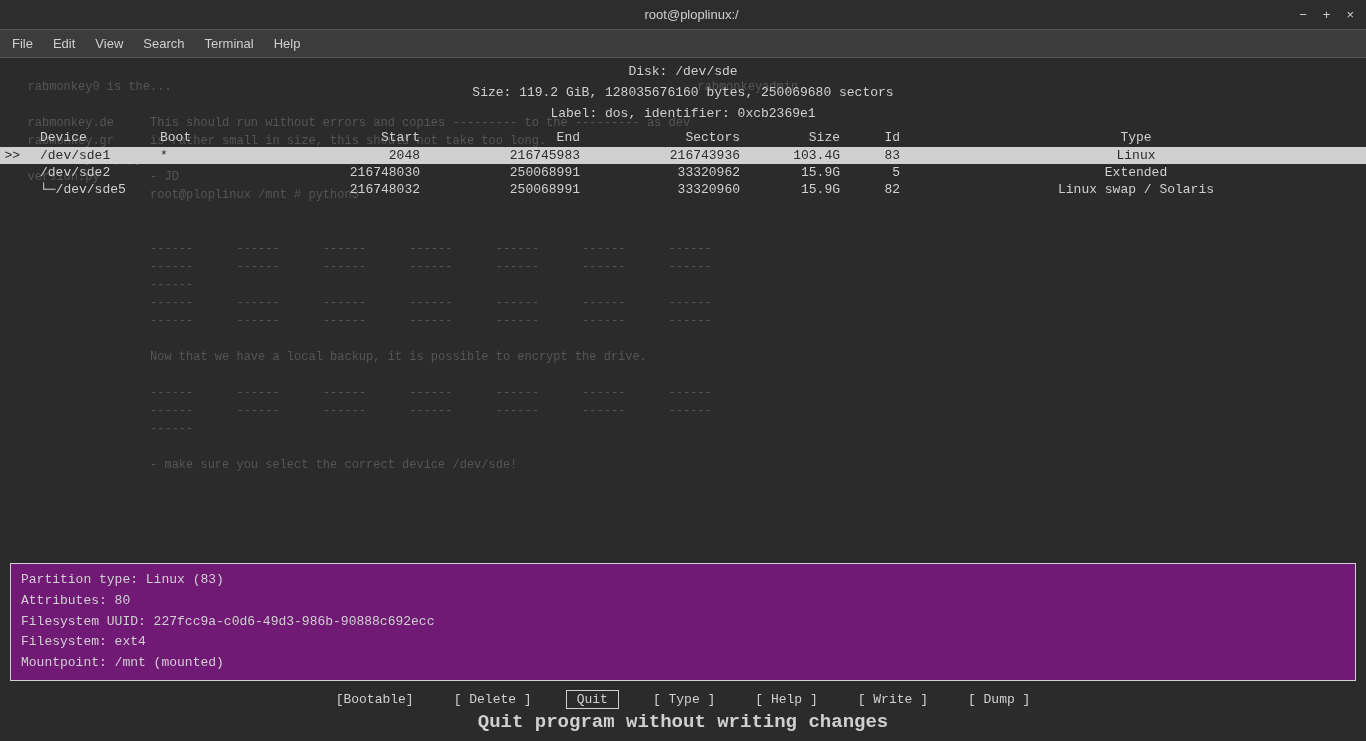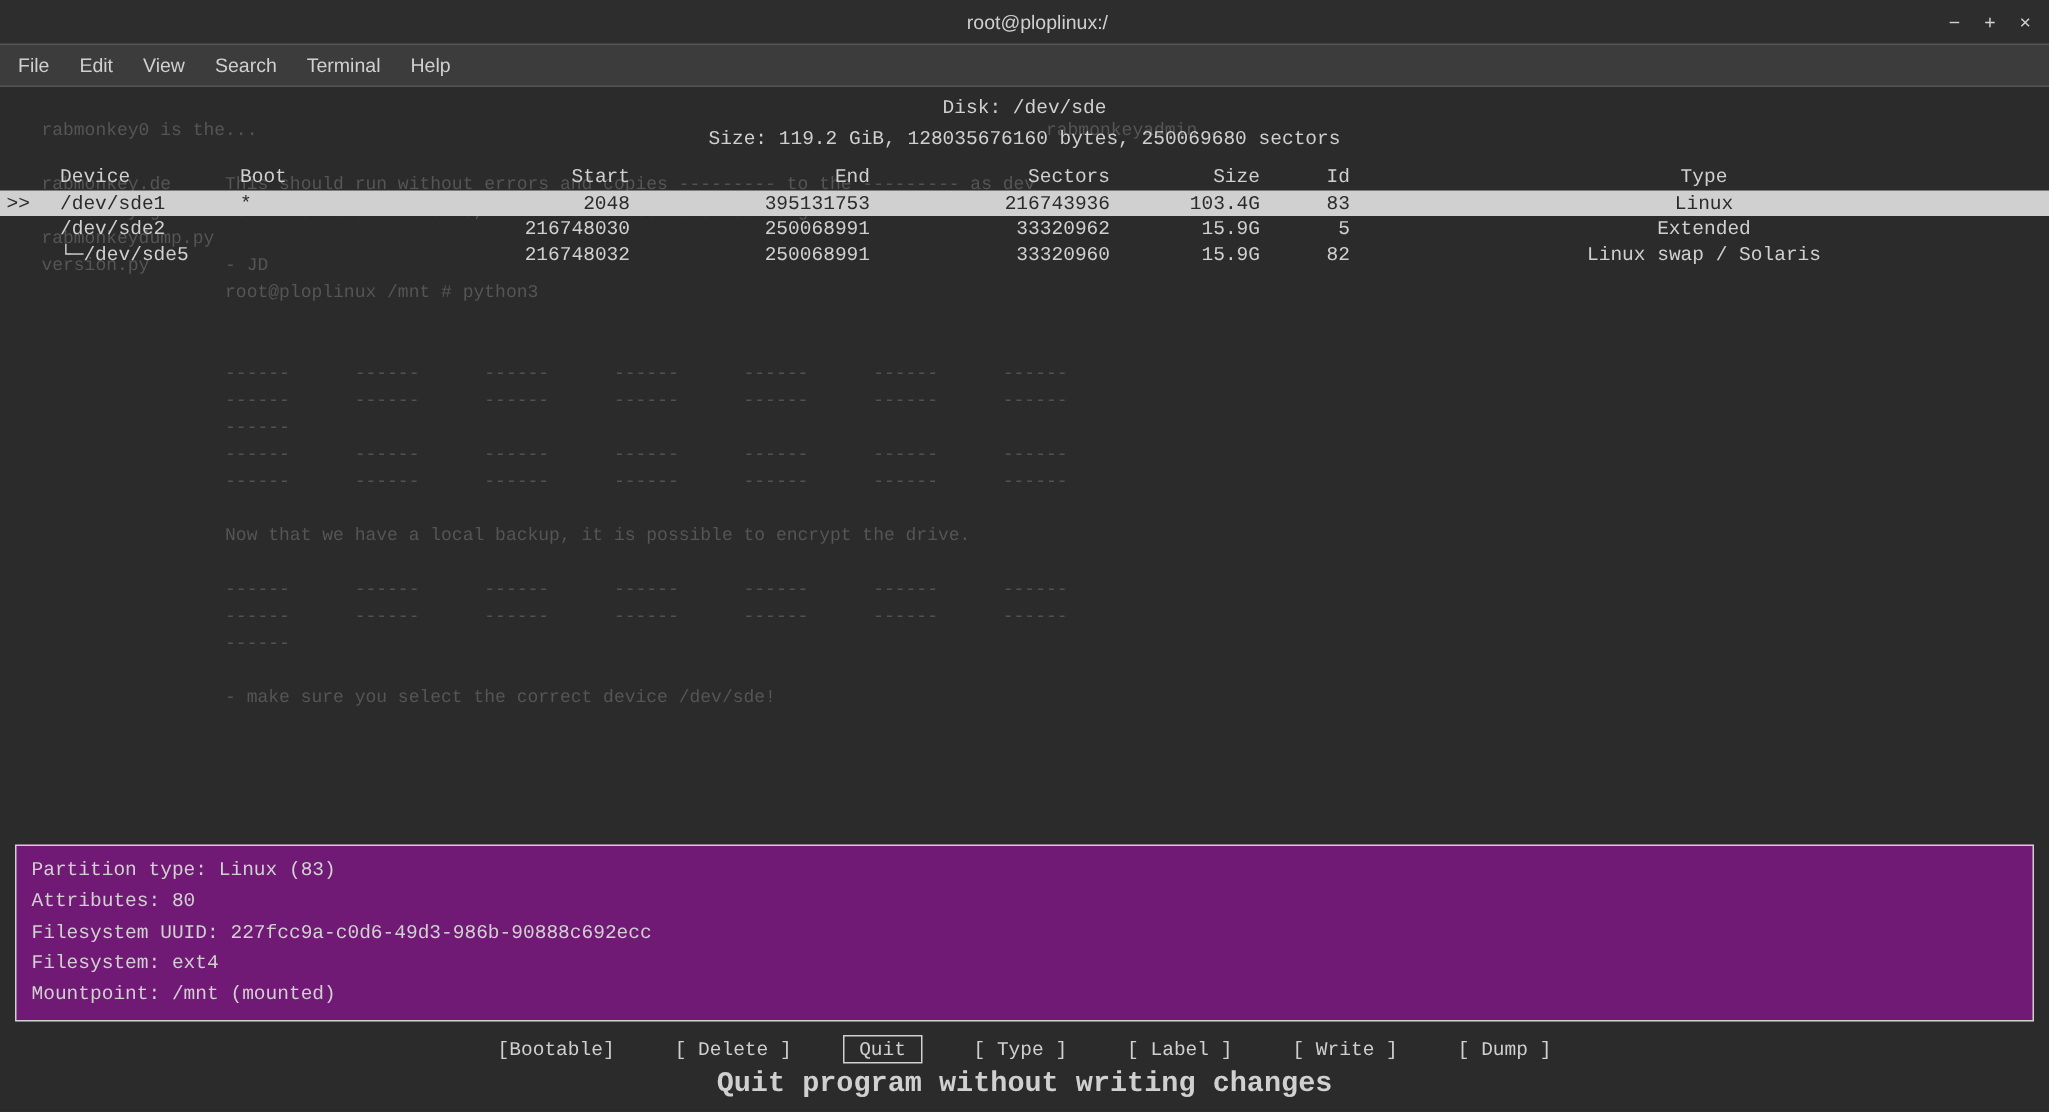--- a/index.html
+++ b/index.html
@@ -259,20 +259,21 @@
                     ------      ------      ------      ------      ------      ------      ------                            
                     ------                                                                                                    
                                                                                                                                
                     - make sure you select the correct device /dev/sde!                                                       </div>
 
   <div class="main-content">
 
     <div class="disk-header">
       <div>Disk: /dev/sde</div>
       <div>Size: 119.2 GiB, 128035676160 bytes, 250069680 sectors</div>
+      <div>Label: dos, identifier: 0xcb2369e1</div>
     </div>
 
     <table class="partition-table">
       <thead>
         <tr>
           <th style="width:20px"></th>
           <th class="col-device" style="text-align:left;padding-left:20px">Device</th>
           <th class="col-boot">Boot</th>
           <th class="col-start">Start</th>
           <th class="col-end">End</th>
@@ -281,21 +282,21 @@
           <th class="col-id">Id</th>
           <th class="col-type">Type</th>
         </tr>
       </thead>
       <tbody id="partition-rows">
       <tr class="row-selected">
       <td class="selector-col">&gt;&gt;</td>
       <td class="col-device">/dev/sde1</td>
       <td class="col-boot">*</td>
       <td class="col-start">2048</td>
-      <td class="col-end">395131753</td>
+      <td class="col-end">216745983</td>
       <td class="col-sectors">216743936</td>
       <td class="col-size">103.4G</td>
       <td class="col-id">83</td>
       <td class="col-type ">Linux</td>
     </tr>
           <tr>
       <td class="selector-col"></td>
       <td class="col-device">/dev/sde2</td>
       <td class="col-boot"></td>
       <td class="col-start">216748030</td>
@@ -329,21 +330,21 @@
 
     <div class="toolbar" id="toolbar">
         <span class="toolbar-item">[Bootable]</span>
         <span> </span>
         <span class="toolbar-item">[ Delete ]</span>
         <span> </span>
         <span class="toolbar-item-selected">  Quit  </span>
         <span> </span>
         <span class="toolbar-item">[  Type  ]</span>
         <span> </span>
-        <span class="toolbar-item">[  Label  ]</span>
+        <span class="toolbar-item">[  Help  ]</span>
         <span> </span>
         <span class="toolbar-item">[  Write  ]</span>
         <span> </span>
         <span class="toolbar-item">[  Dump  ]</span>
       </div>
 
     <div class="help-text">Quit program without writing changes</div>
   </div>
 </div>
 

